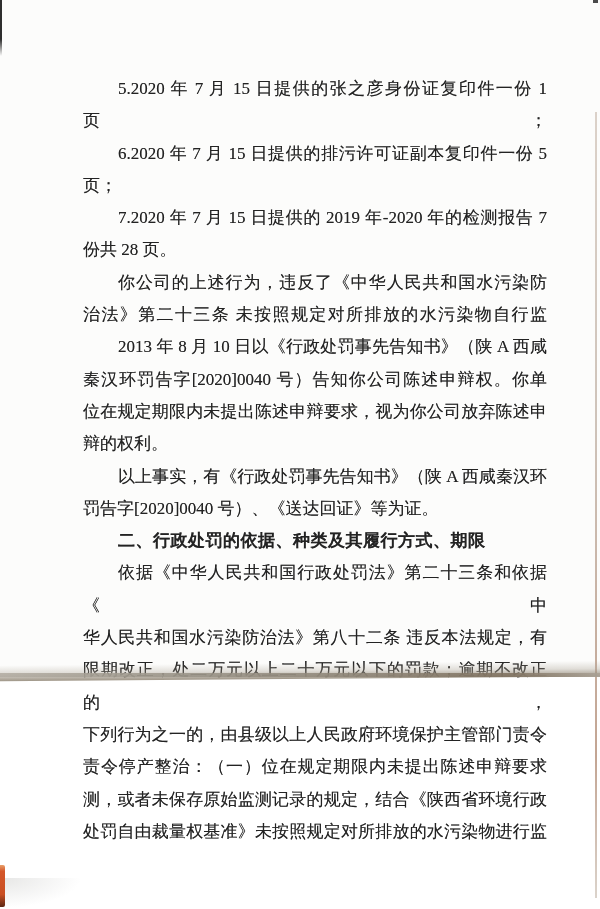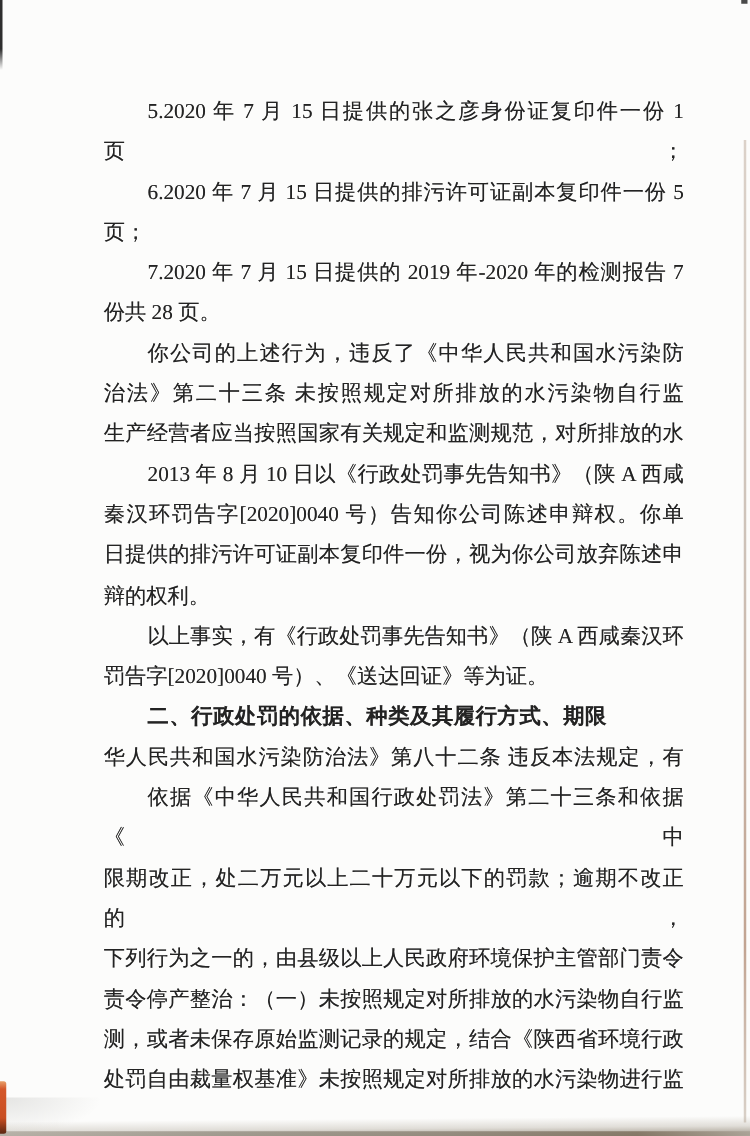--- a/index.html
+++ b/index.html
@@ -6,21 +6,21 @@
     margin: 0;
     padding: 0;
     width: 600px;
     height: 909px;
     overflow: hidden;
     background: #ffffff;
   }
   .page {
     position: relative;
     width: 600px;
-    height: 909px;
+    height: 677px;
     background: #fcfcfb;
     font-family: "Liberation Serif", "DejaVu Serif", serif;
   }
   .textblock {
     position: absolute;
     left: 83px;
     top: 73px;
     width: 464px;
     color: #232323;
     font-size: 17px;
@@ -105,33 +105,32 @@
 <div class="page">
 
   <div class="textblock">
     <div class="line indent">5.2020 年 7 月 15 日提供的张之彦身份证复印件一份 1 页；</div>
     <div class="line indent">6.2020 年 7 月 15 日提供的排污许可证副本复印件一份 5</div>
     <div class="line end">页；</div>
     <div class="line indent">7.2020 年 7 月 15 日提供的 2019 年-2020 年的检测报告 7</div>
     <div class="line end">份共 28 页。</div>
     <div class="line indent">你公司的上述行为，违反了《中华人民共和国水污染防</div>
     <div class="line">治法》第二十三条 未按照规定对所排放的水污染物自行监</div>
-    <div class="line">生产经营者应当按照国家有关规定和监测规范，对所排放的水</div>
     <div class="line indent">2013 年 8 月 10 日以《行政处罚事先告知书》（陕 A 西咸</div>
     <div class="line">秦汉环罚告字[2020]0040 号）告知你公司陈述申辩权。你单</div>
-    <div class="line">日提供的排污许可证副本复印件一份，视为你公司放弃陈述申</div>
+    <div class="line">位在规定期限内未提出陈述申辩要求，视为你公司放弃陈述申</div>
     <div class="line end">辩的权利。</div>
     <div class="line indent">以上事实，有《行政处罚事先告知书》（陕 A 西咸秦汉环</div>
     <div class="line end">罚告字[2020]0040 号）、《送达回证》等为证。</div>
     <div class="line indent heading end">二、行政处罚的依据、种类及其履行方式、期限</div>
+    <div class="line indent">依据《中华人民共和国行政处罚法》第二十三条和依据《中</div>
     <div class="line">华人民共和国水污染防治法》第八十二条 违反本法规定，有</div>
-    <div class="line indent">依据《中华人民共和国行政处罚法》第二十三条和依据《中</div>
     <div class="line">限期改正，处二万元以上二十万元以下的罚款；逾期不改正的，</div>
     <div class="line">下列行为之一的，由县级以上人民政府环境保护主管部门责令</div>
-    <div class="line">责令停产整治：（一）未按照规定对所排放的水污染物自行监</div>
+    <div class="line">责令停产整治：（一）位在规定期限内未提出陈述申辩要求</div>
     <div class="line">测，或者未保存原始监测记录的规定，结合《陕西省环境行政</div>
     <div class="line">处罚自由裁量权基准》未按照规定对所排放的水污染物进行监</div>
   </div>
 
   <div class="edge-left-top"></div>
   <div class="speck-top-right"></div>
   <div class="edge-right-line"></div>
   <div class="corner-shadow"></div>
   <div class="scan-bottom-band"></div>
   <div class="scan-bottom-edge"></div>

